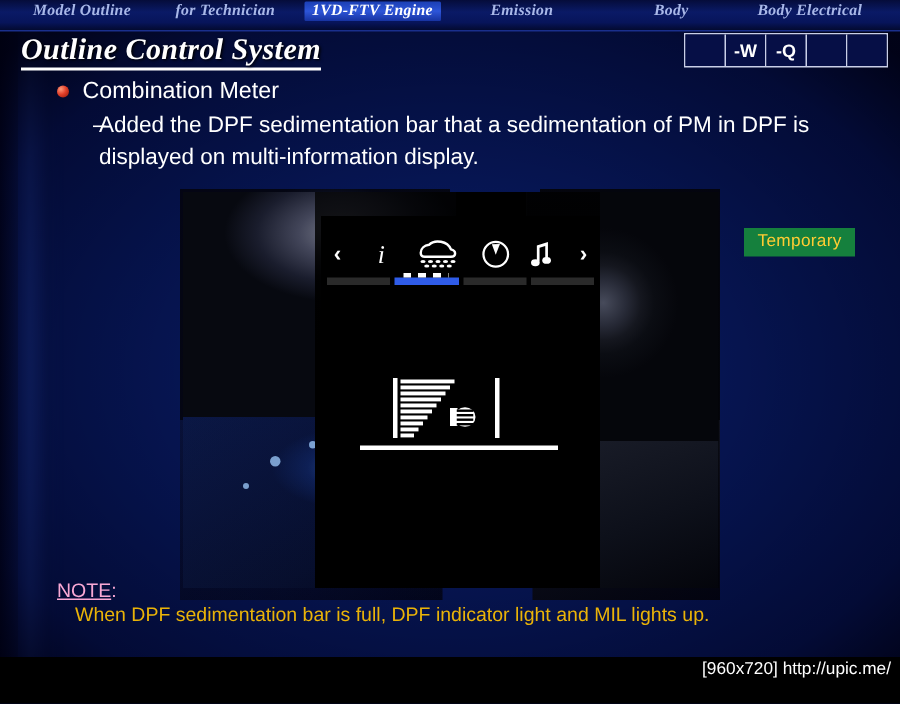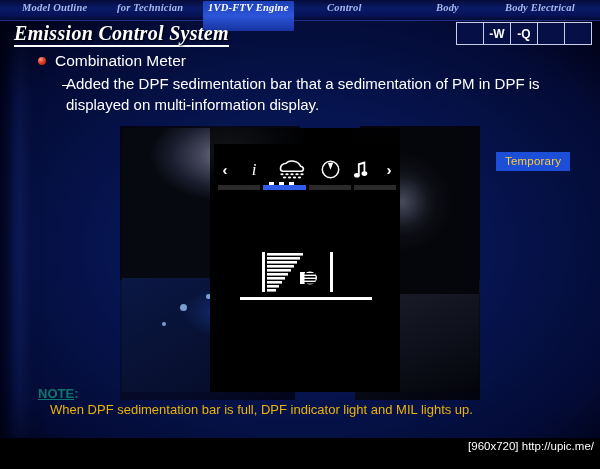--- a/index.html
+++ b/index.html
@@ -95,21 +95,21 @@
     font-style: italic;
     font-weight: bold;
     font-size: 10.5px;
     color: #a9b8e8;
     white-space: nowrap;
     letter-spacing: .2px;
   }
   .tabbar .tab.sel {
     color: #ffffff;
     background: linear-gradient(180deg, #1b3fb4 0%, #2d55d8 50%, #1733a0 100%);
-    padding: 1px 5px 18px 5px;
+    padding: 1px 5px 1px 5px;
     border-radius: 1px;
     top: 1px;
   }
 
   
   .title-row {
     position: absolute;
     left: 0; top: 20px;
     width: 600px; height: 28px;
   }
@@ -298,35 +298,35 @@
 
   
   .sed {
     position: absolute;
     left: 26px; top: 106px;
     width: 132px; height: 58px;
   }
   .badge-temp {
     position: absolute;
     left: 496px; top: 152px;
-    background: #1d4ed8;
+    background: #15803d;
     color: #ffcc33;
     font-size: 11.5px;
     padding: 3px 9px 4px 9px;
     white-space: nowrap;
     letter-spacing: .2px;
   }
 
   
   .note-label {
     position: absolute;
     left: 38px; top: 386px;
-    color: #0f766e;
+    color: #f9a8d4;
     font-size: 13px;
-    font-weight: bold;
+    font-weight: normal;
     text-align: center;
   }
   .note-label u { text-decoration: underline; }
   .note-body {
     position: absolute;
     left: 50px; top: 402px;
     color: #eab308;
     font-size: 13px;
     white-space: nowrap;
   }
@@ -358,27 +358,27 @@
   <div class="bg-photo-wheel"></div>
   <div class="bg-photo-truck"></div>
   <div class="bg-left-streak"></div>
   <div class="bg-left-streak2"></div>
   <div class="bg-vign"></div>
 
   <div class="tabbar">
     <div class="tab" style="left:22px">Model Outline</div>
     <div class="tab" style="left:117px">for Technician</div>
     <div class="tab sel" style="left:203px">1VD-FTV Engine</div>
-    <div class="tab" style="left:327px">Control</div>
+    <div class="tab" style="left:327px">Emission</div>
     <div class="tab" style="left:436px">Body</div>
     <div class="tab" style="left:505px">Body Electrical</div>
   </div>
 
   <div class="title-row">
-    <div class="slide-title">Emission Control System</div>
+    <div class="slide-title">Outline Control System</div>
     <div class="code-boxes">
       <div class="cbox"></div>
       <div class="cbox">-W</div>
       <div class="cbox">-Q</div>
       <div class="cbox"></div>
       <div class="cbox"></div>
     </div>
   </div>
 
   <div class="bullet-l1">

